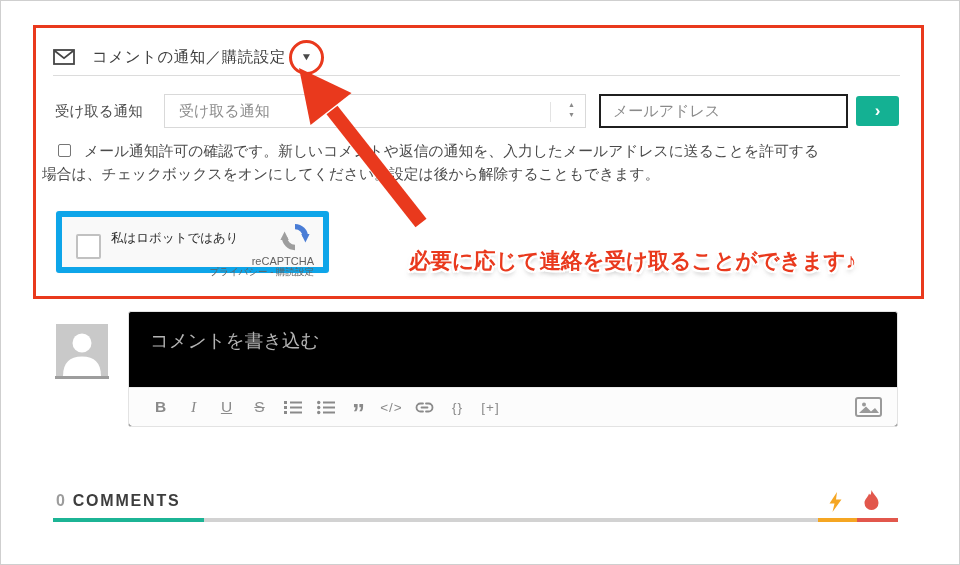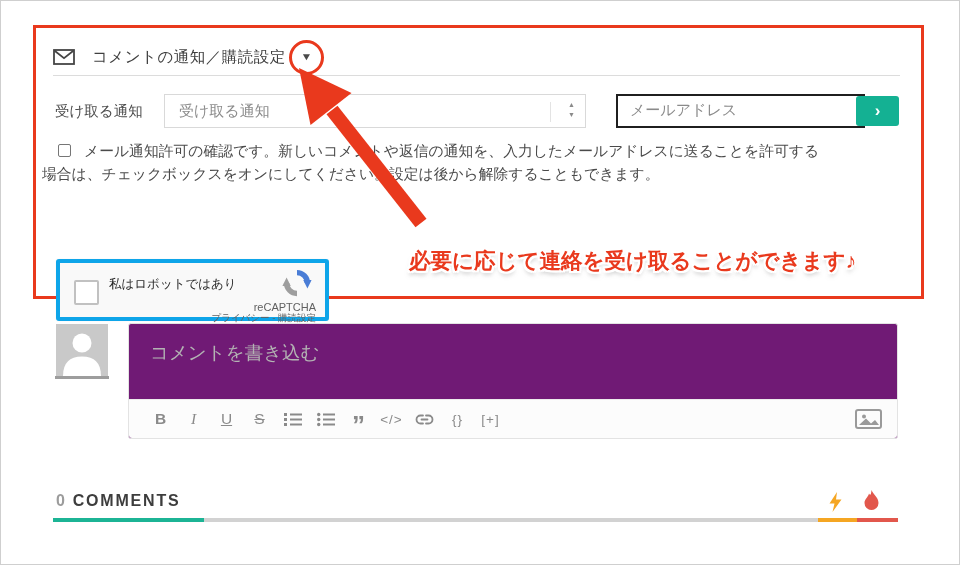--- a/index.html
+++ b/index.html
@@ -31,56 +31,56 @@
     position:absolute; left:128px; top:0; width:422px; height:34px;
     border:1px solid #d9d9d9; background:#fff; cursor:pointer;
   }
   .notify-select .val { position:absolute; left:14px; top:0; line-height:32px; font-size:15px; color:#8c8c8c; }
   .notify-select .sep { position:absolute; right:34px; top:7px; height:20px; border-left:1px solid #e3e3e3; }
   .notify-select .spin { position:absolute; right:10px; top:5px; display:flex; flex-direction:column; align-items:center; color:#8a8a8a; }
   .notify-select .spin span { font-size:7px; line-height:10px; }
   .email-input {
     position:absolute; left:563px; top:0; width:249px; height:34px;
     border:2px solid #1f1f1f; font-size:15px; color:#444; padding:7px 12px;
-    font-family:Liberation Mono, monospace; outline:none;margin-left:17px;
+    font-family:Liberation Serif, serif; outline:none;
   }
   .email-input::placeholder { color:#8a8a8a; opacity:1; }
   .submit-btn {
     position:absolute; left:820px; top:2px; width:43px; height:30px; border:none; border-radius:3px;
     background:#14b193; color:#fff; font-size:17px; font-weight:bold; cursor:pointer; line-height:28px;
   }
 
   .consent { position:absolute; left:6px; top:112px; width:790px; font-size:14.8px; line-height:23px; color:#4a4a4a; }
   .consent-cb {
     display:inline-block; width:13px; height:13px; border:1.5px solid #767676; border-radius:2px;
     margin:0 13px 0 16px; vertical-align:-1px; background:#fff; cursor:pointer;
   }
 
   .recaptcha {
     position:absolute; left:20px; top:183px; width:273px; height:62px;
-    background:#f9f9f9; border:4px solid #0ea5e9; border-radius:3px; box-shadow:0 0 2px rgba(0,0,0,.05);margin-top:48px;
+    background:#f9f9f9; border:6px solid #0ea5e9; border-radius:3px; box-shadow:0 0 2px rgba(0,0,0,.05);
   }
   .rc-cb { position:absolute; left:14px; top:17px; width:25px; height:25px; background:#fff; border:2px solid #c1c1c1; border-radius:2px; cursor:pointer; }
   .rc-label { position:absolute; left:49px; top:13px; font-size:12.5px; line-height:17.5px; color:#2b2b2b; }
   .rc-logo { position:absolute; right:13px; top:5px; }
   .rc-brand { position:absolute; right:9px; top:38px; font-size:11px; color:#616161; }
   .rc-links { position:absolute; right:9px; top:49px; font-size:9.5px; color:#616161; }
 
   
   #arrow-overlay { position:absolute; left:0; top:0; width:960px; height:565px; pointer-events:none; z-index:6; }
   .annotation { position:absolute; z-index:7; font-weight:800; font-size:21.5px; color:#e9391d; white-space:nowrap;
     text-shadow:-2px -2px 0 #fff, 2px -2px 0 #fff, -2px 2px 0 #fff, 2px 2px 0 #fff,
                  0 -2px 0 #fff, 0 2px 0 #fff, -2px 0 0 #fff, 2px 0 0 #fff, 0 4px 4px rgba(140,140,140,.55); }
   #annotation-line1 { left:400px; top:212px; }
   #annotation-line2 { left:408px; top:245px; }
 
   
   .avatar { position:absolute; left:55px; top:323px; width:52px; height:52px; background:#c9c9c9; overflow:hidden; }
   .avatar-underline { position:absolute; left:54px; top:375px; width:54px; height:3px; background:#9d9d9d; }
-  .editor { position:absolute; left:127px; top:322px; width:770px; height:116px; border:1px solid #e3e3e3; border-radius:3px; background:#701a75; }
+  .editor { position:absolute; left:127px; top:310px; width:770px; height:116px; border:1px solid #e3e3e3; border-radius:3px; background:#000000; }
   .editor-placeholder { position:absolute; left:21px; top:16px; font-size:18.5px; color:#b3b3b3; }
   .editor-toolbar {
     position:absolute; left:0; right:0; bottom:0; height:39px; border-top:1px solid #ececec;
     background:#fcfcfc; display:flex; align-items:center; padding:0 15px; border-radius:0 0 3px 3px;
   }
   .tb-item { width:33px; display:flex; justify-content:center; align-items:center; color:#8a8a8a; font-size:15.5px; cursor:pointer; height:24px; }
   .tb-bold { font-weight:bold; }
   .tb-italic { font-style:italic; font-family:"Liberation Serif","DejaVu Serif",serif; }
   .tb-underline { text-decoration:underline; }
   .tb-strike { text-decoration:line-through; }

